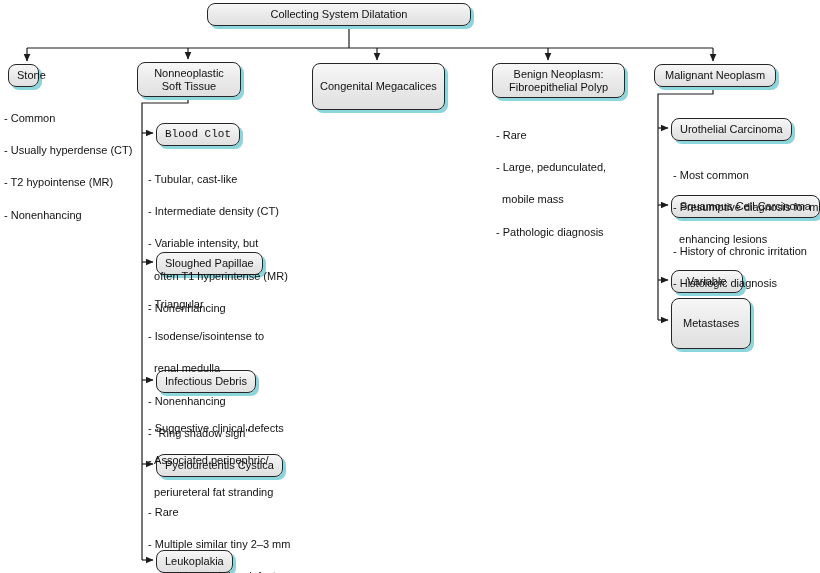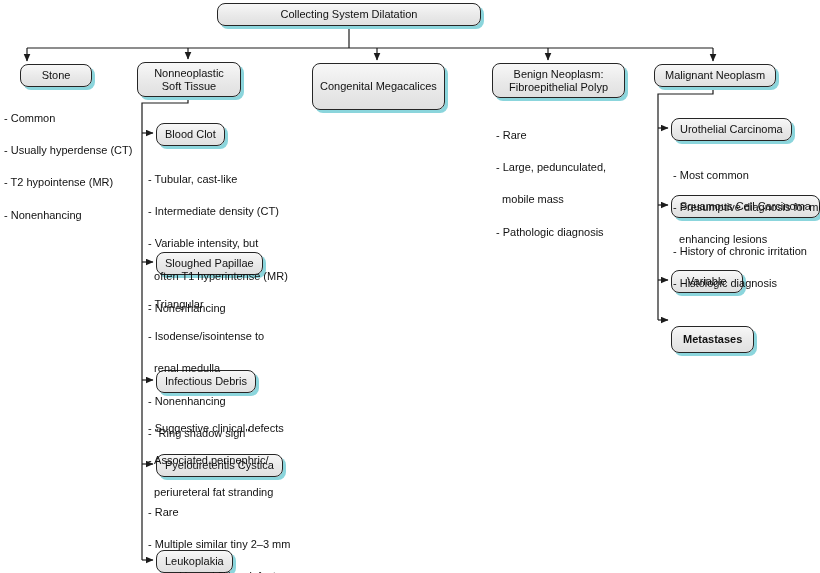--- a/index.html
+++ b/index.html
@@ -45,49 +45,49 @@
       <path d="M142,560 H153" marker-end="url(#ah)"></path>
 
       <path d="M713,86 V94 H658 V320"></path>
       <path d="M658,128 H668" marker-end="url(#ah)"></path>
       <path d="M658,205 H668" marker-end="url(#ah)"></path>
       <path d="M658,280 H668" marker-end="url(#ah)"></path>
       <path d="M658,320 H668" marker-end="url(#ah)"></path>
     </g>
   </svg>
 
-  <div class="node" style="left:217px;top:3px;width:264px;height:23px;">Collecting System Dilatation</div>
+  <div class="node" style="left:207px;top:3px;width:264px;height:23px;">Collecting System Dilatation</div>
 
-  <div class="node" style="left:20px;top:64px;width:72px;">Stone</div>
+  <div class="node" style="left:8px;top:64px;width:31px;">Stone</div>
 
   <div class="node wrap" style="left:137px;top:62px;width:104px;padding:4px 16px;">Nonneoplastic Soft Tissue</div>
 
   <div class="node" style="left:312px;top:63px;padding:16px 7px;">Congenital Megacalices</div>
 
   <div class="node wrap" style="left:492px;top:63px;width:133px;padding:4px 2px;">Benign Neoplasm: Fibroepithelial Polyp</div>
 
   <div class="node" style="left:654px;top:64px;padding:4px 10px;">Malignant Neoplasm</div>
 
-  <div class="node" style="left:156px;top:123px;">Blood Clot</div>
+  <div class="node" style="left:156px;top:123px;font-family:Liberation Mono, monospace;">Blood Clot</div>
 
   <div class="node" style="left:156px;top:252px;">Sloughed Papillae</div>
 
   <div class="node" style="left:156px;top:370px;">Infectious Debris</div>
 
   <div class="node" style="left:156px;top:454px;">Pyeloureteritis Cystica</div>
 
   <div class="node" style="left:156px;top:550px;text-align:right;">Leukoplakia</div>
 
   <div class="node" style="left:671px;top:118px;">Urothelial Carcinoma</div>
 
   <div class="node" style="left:671px;top:195px;text-align:center;">Squamous Cell Carcinoma</div>
 
   <div class="node" style="left:671px;top:270px;padding:4px 15px;">Variable</div>
 
-  <div class="node" style="left:671px;top:326px;padding:6px 11px;font-weight:bold;">Metastases</div>
+  <div class="node" style="left:671px;top:298px;padding:18px 11px;">Metastases</div>
 
   <div class="bullets" style="left:4px;top:91px;">
     <div>- Common</div>
     <div>- Usually hyperdense (CT)</div>
     <div>- T2 hypointense (MR)</div>
     <div>- Nonenhancing</div>
   </div>
 
   <div class="bullets" style="left:496px;top:108px;">
     <div>- Rare</div>

